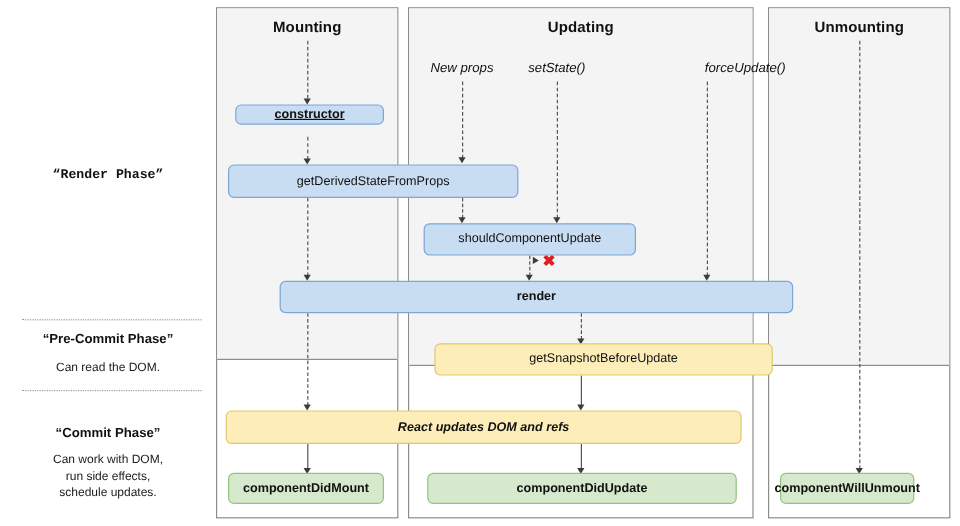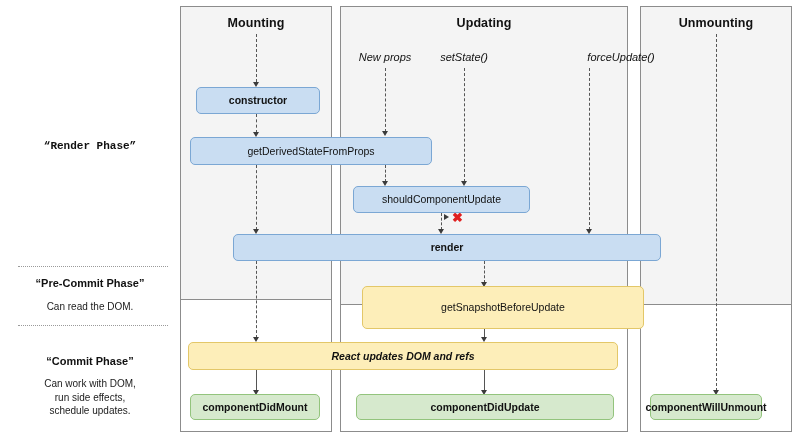--- a/index.html
+++ b/index.html
@@ -207,29 +207,29 @@
 
   <div class="vline solid" style="left:484px; top:313px; height:25px;"></div>
   <div class="arrowhead" style="left:480.5px; top:337px;"></div>
 
   <div class="vline solid" style="left:484px; top:370px; height:21px;"></div>
   <div class="arrowhead" style="left:480.5px; top:390px;"></div>
 
   <div class="vline dashed" style="left:716px; top:34px; height:357px;"></div>
   <div class="arrowhead" style="left:712.5px; top:390px;"></div>
 
-  <div class="node blue bold" style="left:196px; top:87px; width:124px; height:27px;">constructor</div>
+  <div class="node blue bold" style="left:196px; top:87px; width:124px; height:17px;text-decoration:underline;">constructor</div>
 
   <div class="node blue" style="left:190px; top:137px; width:242px; height:28px;">getDerivedStateFromProps</div>
 
   <div class="node blue" style="left:353px; top:186px; width:177px; height:27px;">shouldComponentUpdate</div>
 
   <div class="node blue bold" style="left:190px; top:234px; width:428px; height:27px;margin-left:43px;">render</div>
 
-  <div class="node yellow" style="left:362px; top:286px; width:282px; height:43px;">getSnapshotBeforeUpdate</div>
+  <div class="node yellow" style="left:362px; top:286px; width:282px; height:27px;">getSnapshotBeforeUpdate</div>
 
   <div class="node yellow italic" style="left:188px; top:342px; width:430px; height:28px;">React updates DOM and refs</div>
 
   <div class="node green bold" style="left:190px; top:394px; width:130px; height:26px;">componentDidMount</div>
 
   <div class="node green bold" style="left:356px; top:394px; width:258px; height:26px;">componentDidUpdate</div>
 
   <div class="node green bold" style="left:650px; top:394px; width:112px; height:26px;">componentWillUnmount</div>
 
 </div>

